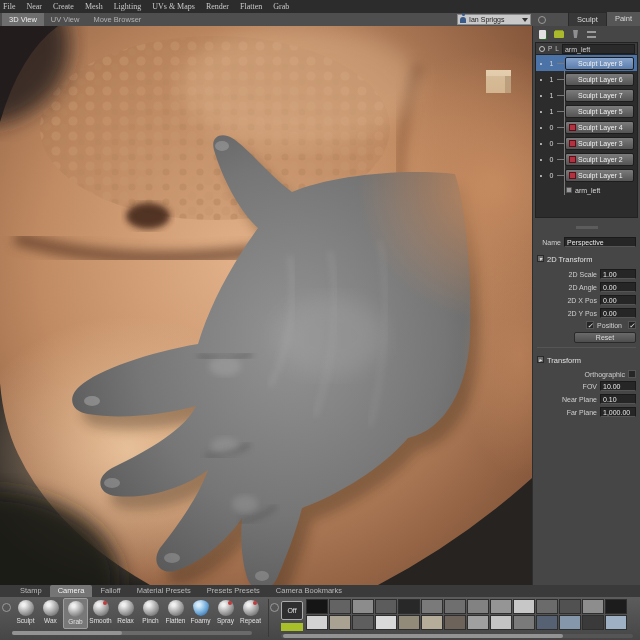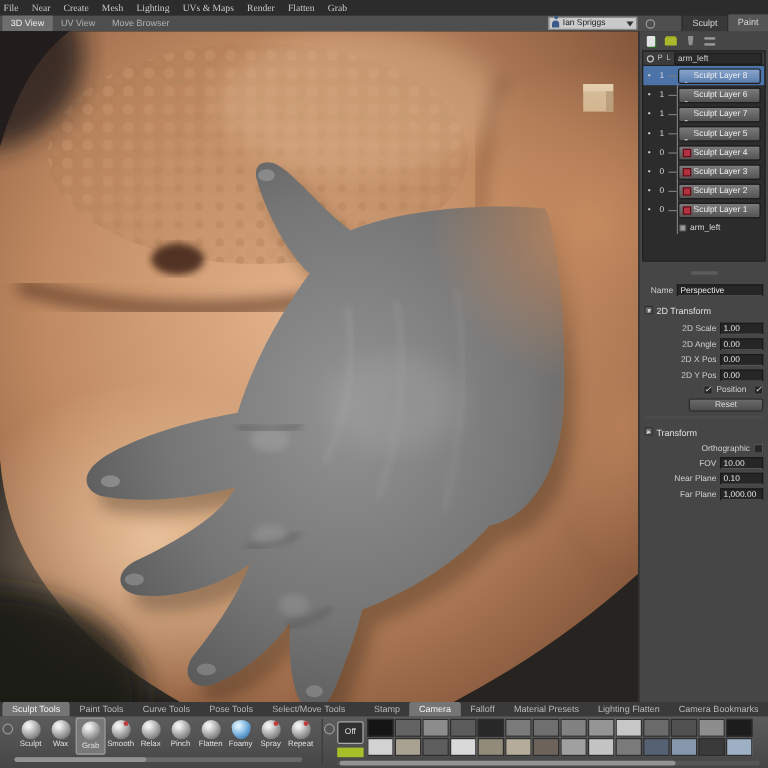--- a/index.html
+++ b/index.html
@@ -443,36 +443,28 @@
 
           <div class="prow">
             <span class="plabel">Far Plane</span>
             <div class="pfield">1,000.00</div>
           </div>
         </div>
     </div>
   </div>
 
   <div id="traytabs" class="abs">
-    <div style="display:flex">
-
-    <div class="ttab on">Sculpt Tools</div>
-        <div class="ttab">Paint Tools</div>
-        <div class="ttab">Curve Tools</div>
-        <div class="ttab">Pose Tools</div>
-        <div class="ttab">Select/Move Tools</div>
-      </div>
     <div class="ttab-spacer"></div>
     <div style="display:flex">
 
     <div class="ttab">Stamp</div>
         <div class="ttab on">Camera</div>
         <div class="ttab">Falloff</div>
         <div class="ttab">Material Presets</div>
-        <div class="ttab">Lighting Flatten</div>
+        <div class="ttab">Presets Presets</div>
         <div class="ttab">Camera Bookmarks</div>
       </div>
   </div>
 
   <div id="tray" class="abs">
     <div class="circ-btn" style="left:2px;top:6px"></div>
 
     <div id="tools">
 
         <div class="tool">

